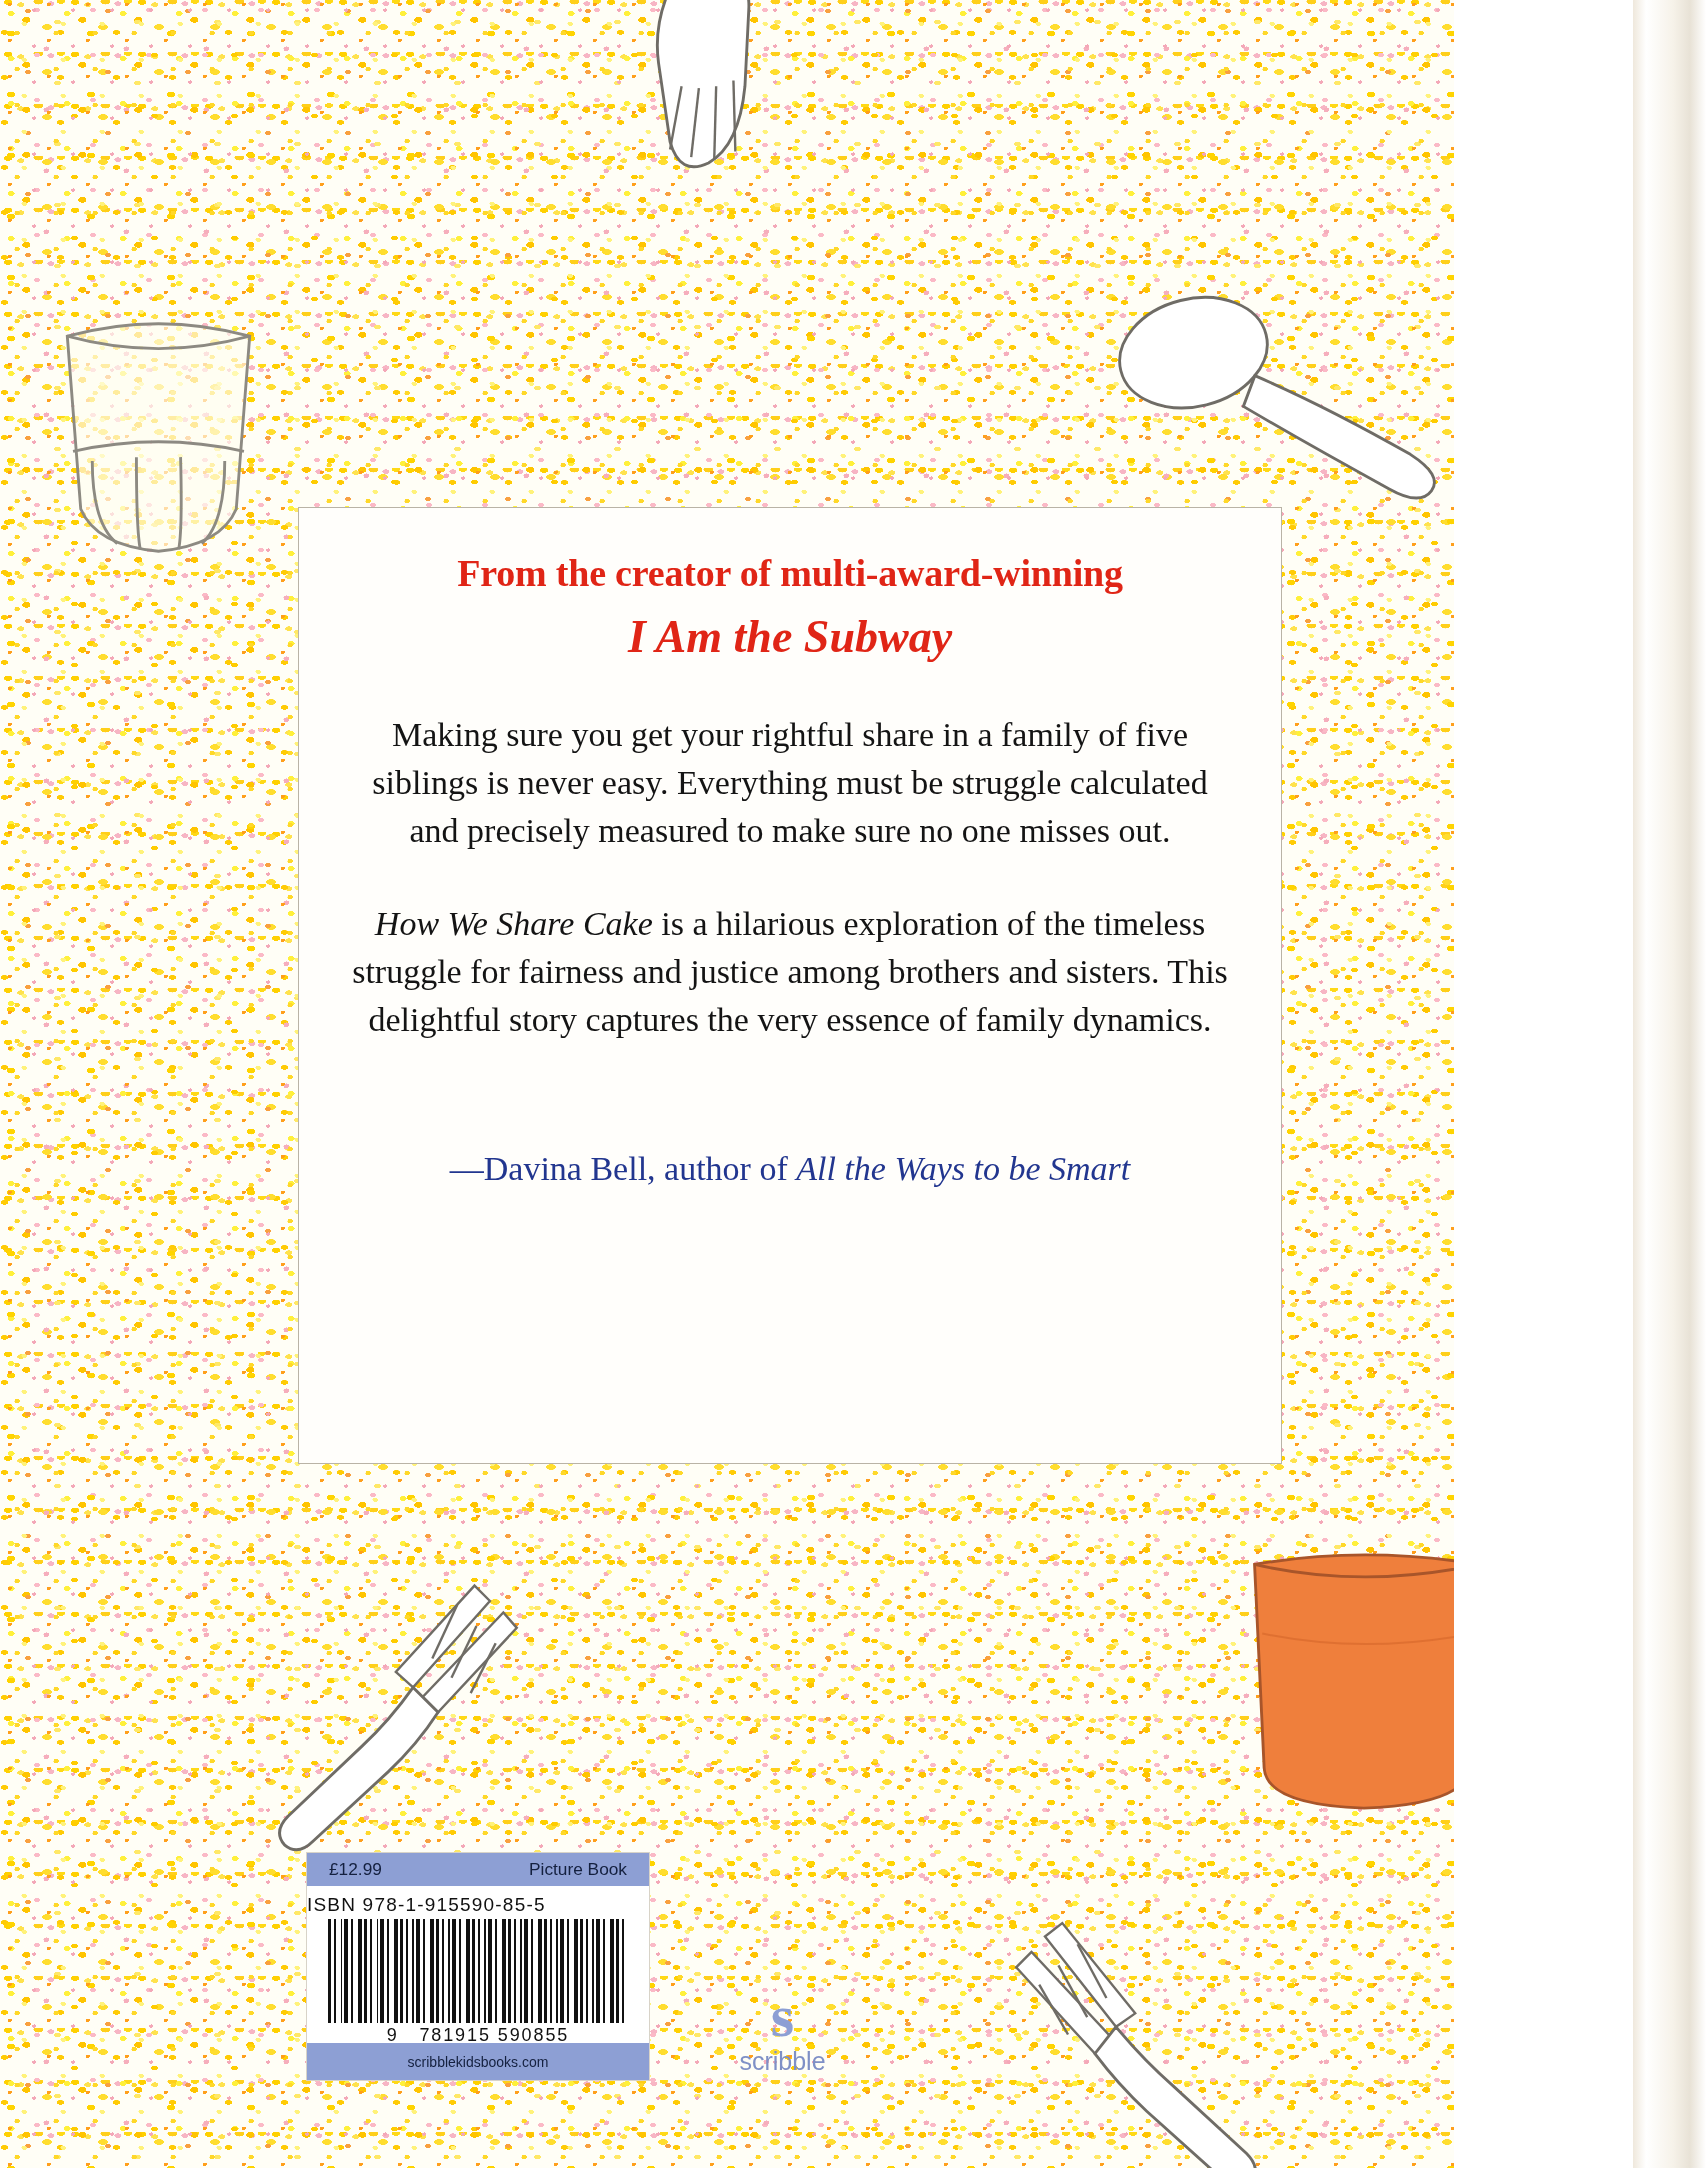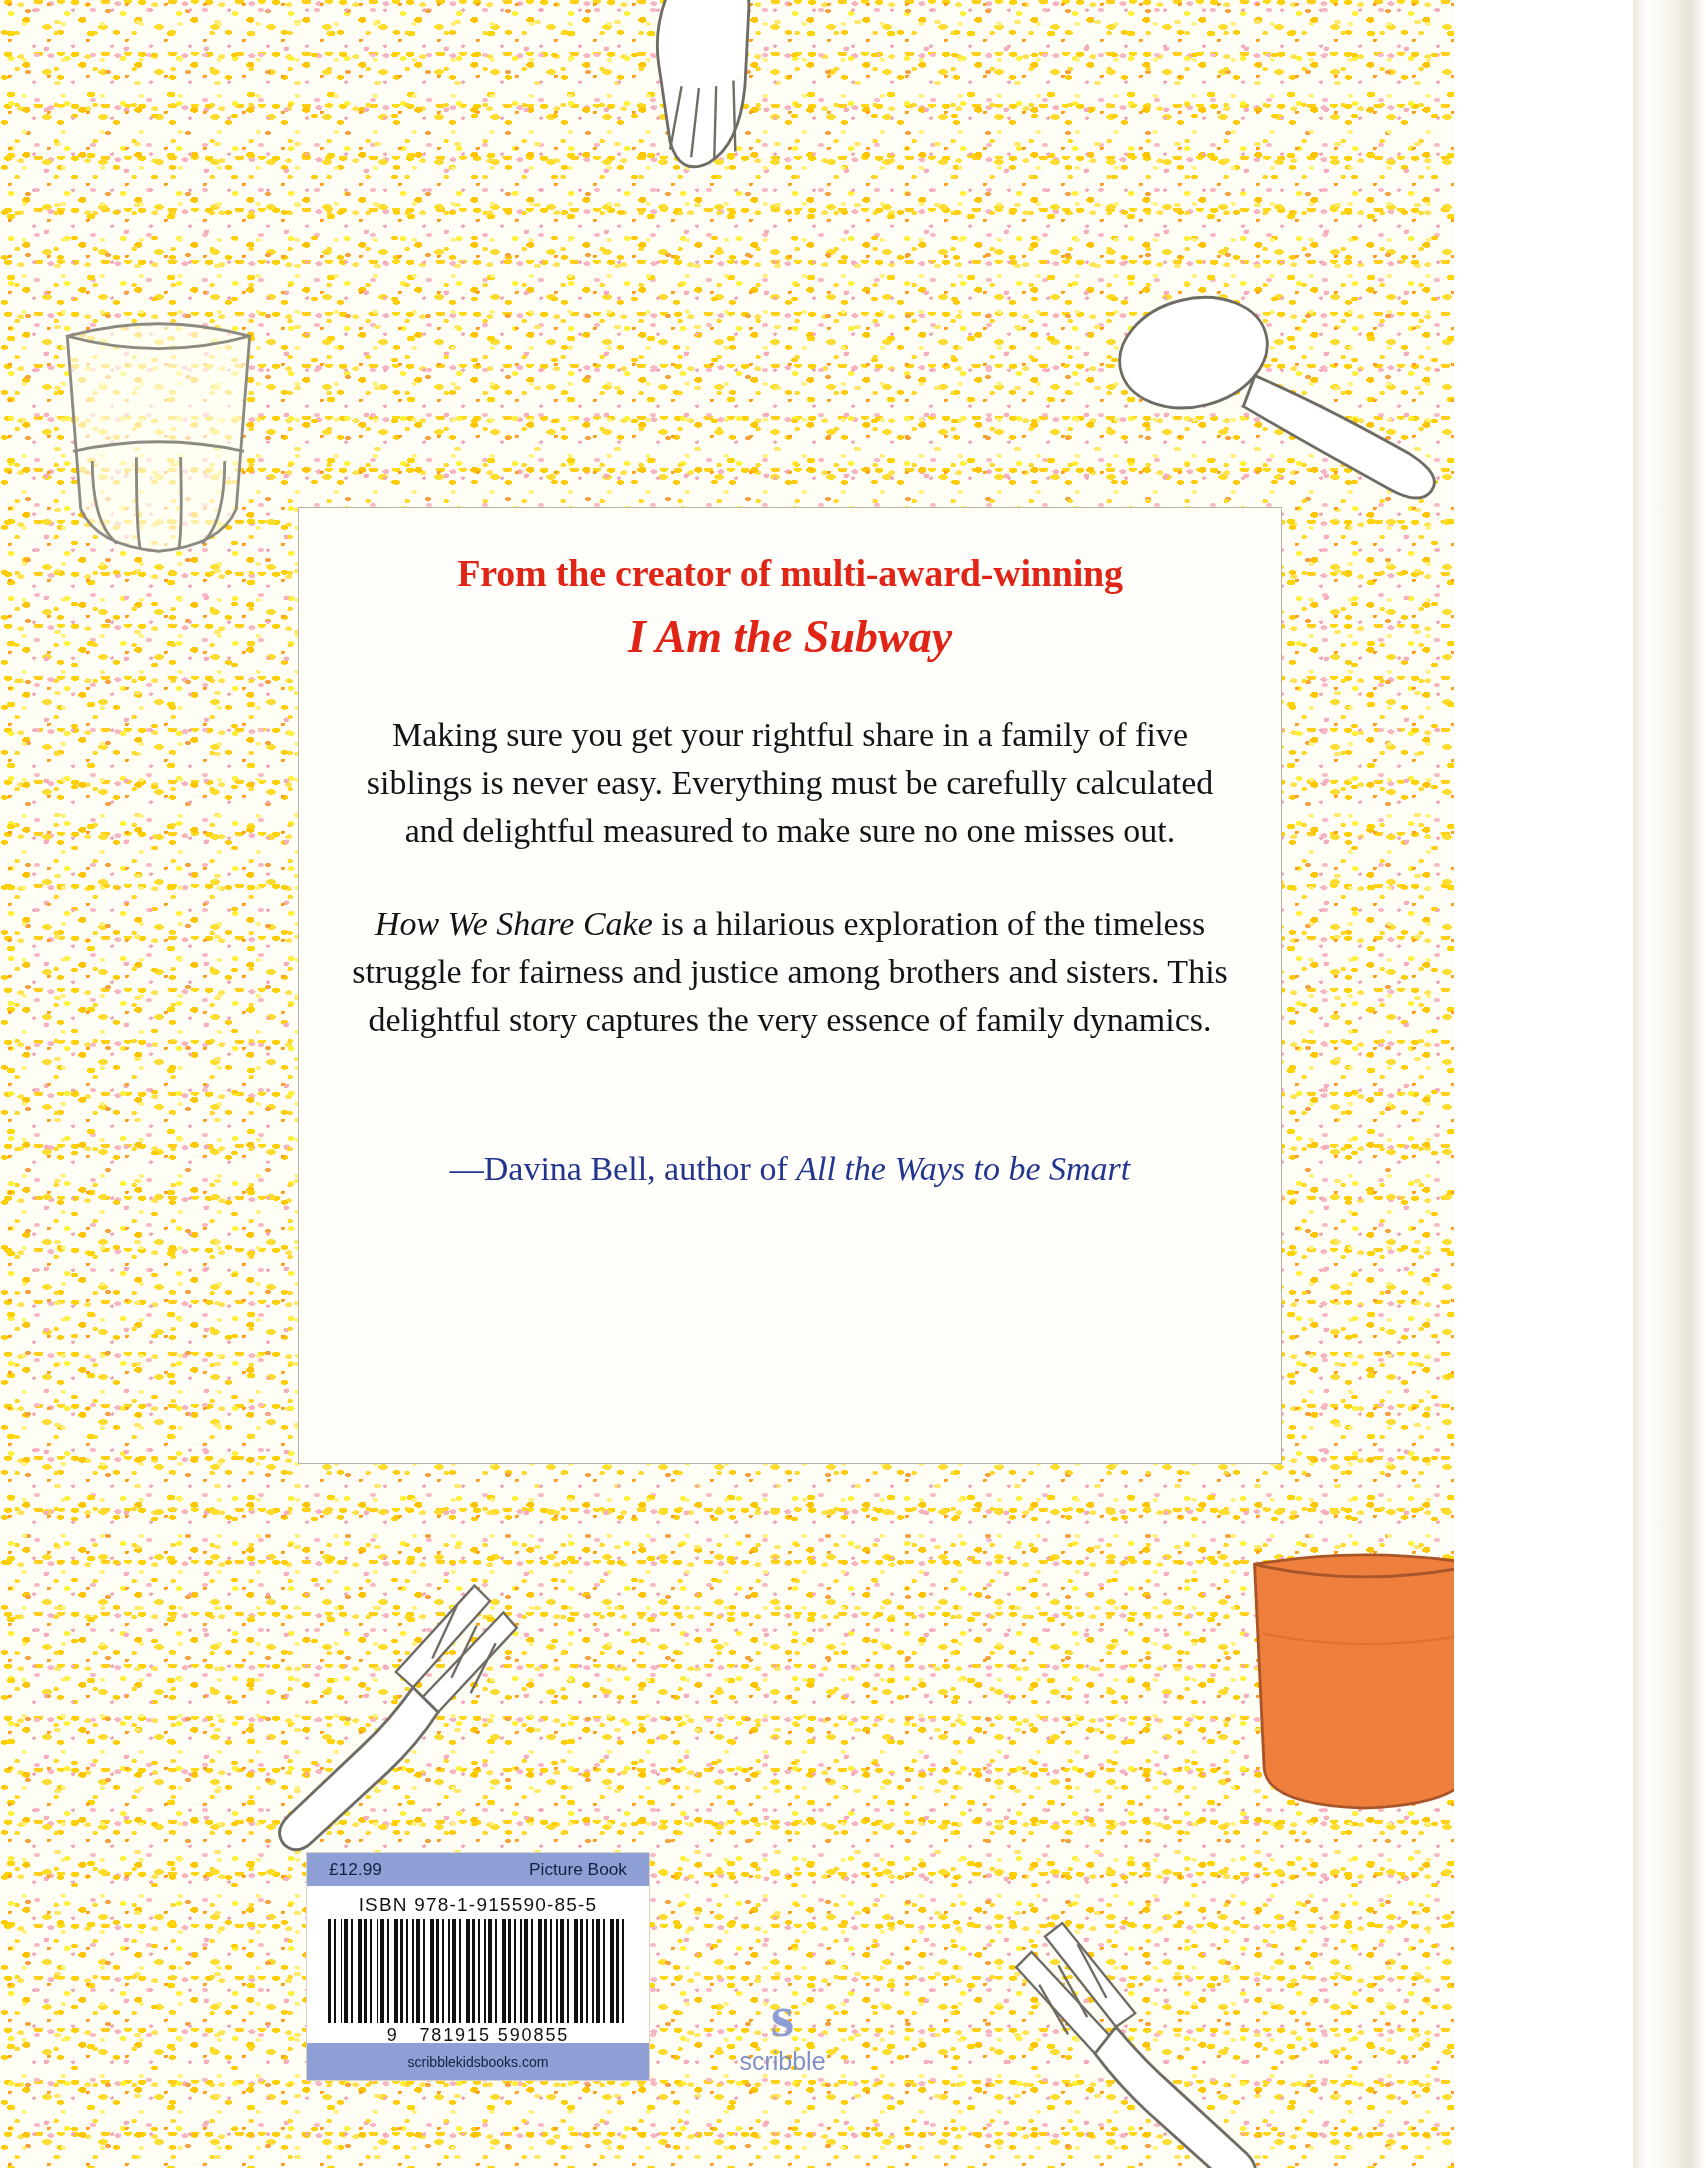--- a/index.html
+++ b/index.html
@@ -147,21 +147,21 @@
     background: #8d9fd4;
     display: flex;
     align-items: center;
     justify-content: space-between;
     padding: 0 22px;
     box-sizing: border-box;
     color: #14203f;
     font-size: 17.3px;
   }
   #barcode-isbn {
-    text-align: center;
+    text-align: left;
     font-size: 19px;
     letter-spacing: 1.2px;
     color: #111;
     padding: 7.7px 0 3.8px 0;
   }
   #barcode-bars {
     height: 104px;
     margin: 0 21px;
     background-image: repeating-linear-gradient(to right,
       #111 0 2.9px, #fff 2.9px 5.8px, #111 5.8px 7.7px, #fff 7.7px 12.5px,
@@ -284,21 +284,21 @@
       <path d="M16 38 Q130 18 250 38 L240 250 Q236 288 130 292 Q28 288 26 250 Z" fill="#ef7f3c" stroke="#a8552a" stroke-width="3"></path>
       <path d="M16 38 Q130 64 250 38" fill="none" stroke="#a8552a" stroke-width="3"></path>
       <path d="M24 110 Q130 132 244 110" fill="none" stroke="#d9692c" stroke-width="2" opacity="0.7"></path>
     </svg>
   </div>
 
   <div id="blurb">
     <div class="creator-line">From the creator of multi-award-winning</div>
     <div class="creator-title">I Am the Subway</div>
 
-    <div class="para">Making sure you get your rightful share in a family of five siblings is never easy.  Everything must be carefully calculated and delightful measured to make sure no one misses out.</div>
+    <div class="para">Making sure you get your rightful share in a family of five siblings is never easy.  Everything must be struggle calculated and precisely measured to make sure no one misses out.</div>
 
     <div class="para"><em>How We Share Cake</em><span> is a hilarious exploration of the timeless struggle for fairness and justice among brothers and sisters. This delightful story captures the very essence of family dynamics.</span></div>
 
     <div class="quote"><br><span>—Davina Bell, author of </span><em>All the Ways to be Smart</em></div>
   </div>
 
   <div id="barcode-block">
     <div id="barcode-top">
       <span>£12.99</span>
       <span>Picture Book</span>

